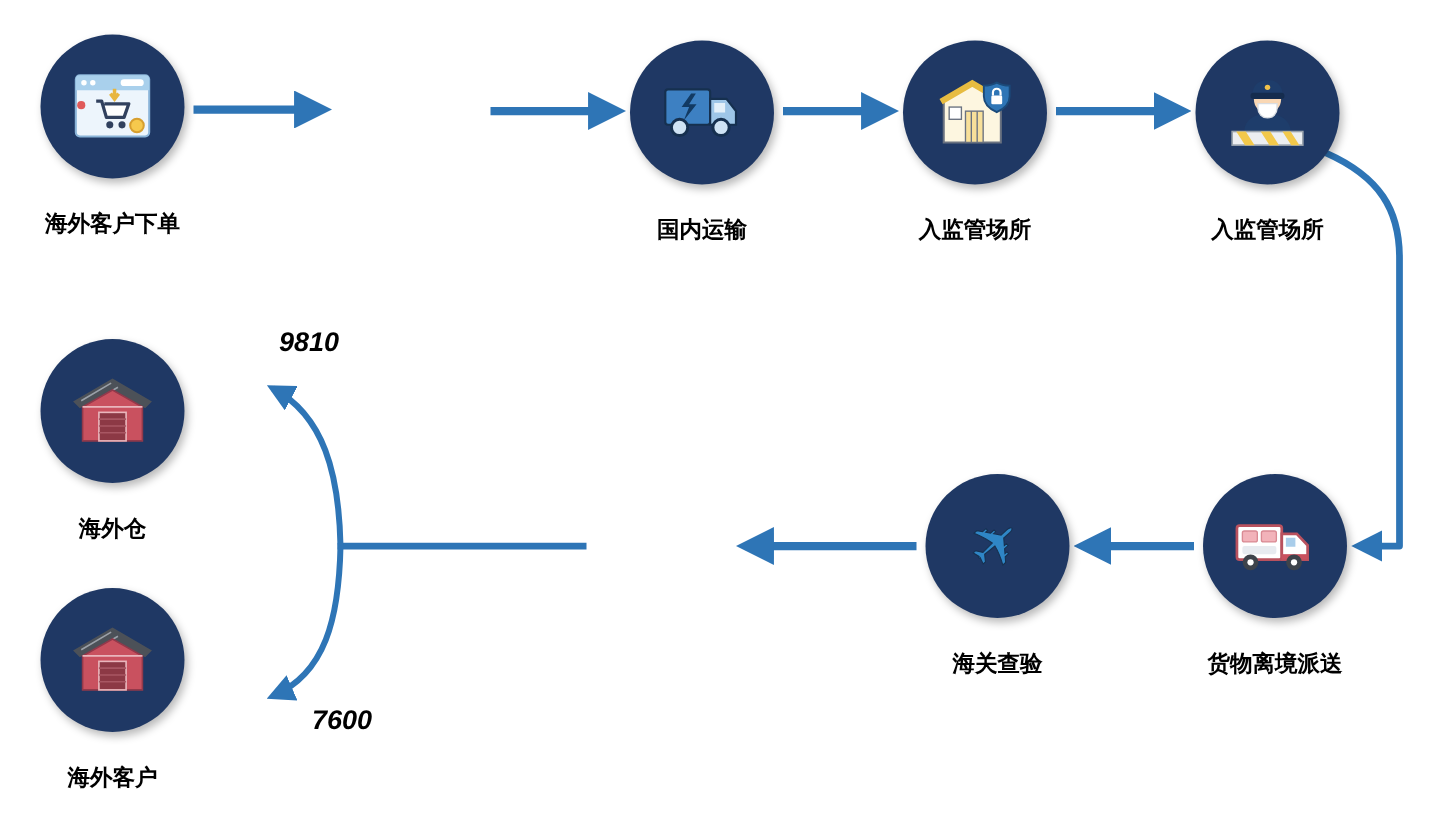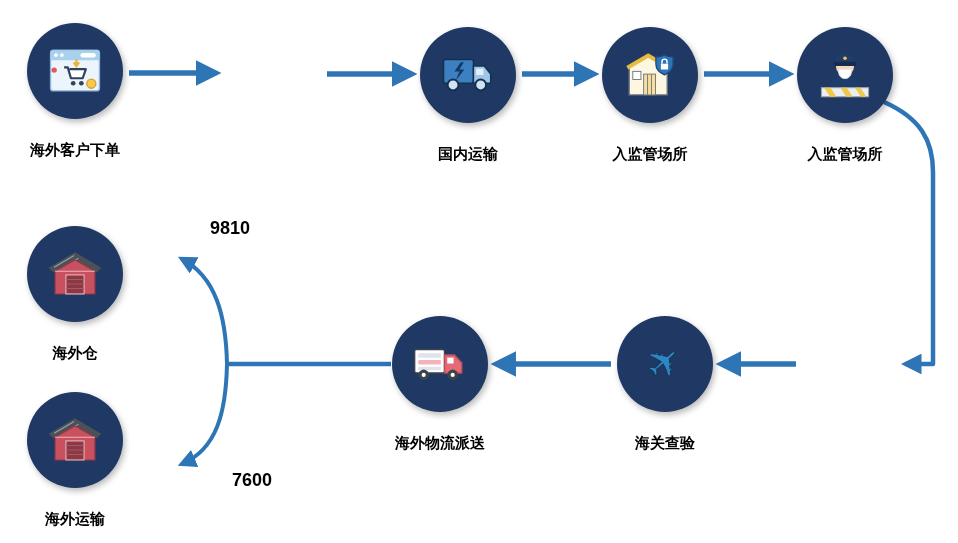--- a/index.html
+++ b/index.html
@@ -15,22 +15,22 @@
   .connector{stroke:var(--arrow-color);fill:none;stroke-width:4.5;stroke-linejoin:round;}
   .connector.thick{stroke-width:5.5;}
   .connector.thin{stroke-width:4;}
   #ah path{fill:var(--arrow-color);}
   .node{position:absolute;width:160px;display:flex;flex-direction:column;align-items:center;z-index:2;}
   .circle{width:96px;height:96px;border-radius:50%;background:var(--circle-color);
           display:flex;align-items:center;justify-content:center;
           box-shadow:2px 3px 6px rgba(0,0,0,.28);}
   .node-label{margin-top:20px;font-weight:bold;font-size:15px;color:var(--text-color);
               text-align:center;white-space:pre-line;line-height:1.5;}
-  .code-label{position:absolute;width:64px;text-align:right;font-weight:bold;font-size:18px;
-              color:var(--text-color);z-index:2;}
+  .code-label{position:absolute;width:64px;text-align:left;font-weight:bold;font-size:18px;
+              color:var(--text-color);z-index:2;font-style:italic;}
 </style>
 </head>
 <body>
 
 <div class="stage">
 
   <svg class="connector-layer" width="958" height="543" viewBox="0 0 958 543">
     <defs>
       <marker id="ah" viewBox="0 0 10 10" refX="7.5" refY="5" markerWidth="4.6" markerHeight="4.6" orient="auto">
         <path d="M0 0 L10 5 L0 10 Z"></path>
@@ -107,47 +107,48 @@
         <path d="M21 18.5 c0 -6.5 4.8 -10.5 11 -10.5 s11 4 11 10.5 z" fill="#1e3d6b"></path>
         <rect x="19.5" y="17.5" width="25" height="4.5" rx="2.2" fill="#152c4e"></rect>
         <circle cx="32" cy="13.5" r="2" fill="#f0c24b"></circle>
         <rect x="6" y="46" width="52" height="10" fill="#eceef1" stroke="#9aa3ad" stroke-width="1.2"></rect>
         <path d="M9 46 l6.5 10 h7 L16 46 z M27 46 l6.5 10 h7 L34 46 z M43 46 l6.5 10 h6 L49 46 z" fill="#f2c84b"></path>
       </svg>
     </div>
     <div class="node-label">入监管场所</div>
   </div>
 
+  <div class="node" style="left:770px;top:316px">
+    <div class="circle">
+      <svg width="58" height="58" viewBox="0 0 64 64">
+        <rect x="4" y="17" width="33" height="25" rx="2" fill="#ffffff" stroke="#b9515e" stroke-width="2"></rect>
+        <rect x="8" y="21" width="11" height="8" rx="1.5" fill="#f2b3ba" stroke="#d98b94" stroke-width="1"></rect>
+        <rect x="22" y="21" width="11" height="8" rx="1.5" fill="#f2b3ba" stroke="#d98b94" stroke-width="1"></rect>
+        <rect x="8" y="32" width="25" height="6" rx="1.5" fill="#e7ebf0"></rect>
+        <path d="M37 23 h11 l8 8.5 V42 H37 z" fill="#ffffff" stroke="#b9515e" stroke-width="2"></path>
+        <path d="M40 26 h7 v6.5 h-7 z" fill="#a9cdea"></path>
+        <rect x="37" y="38" width="19" height="4" fill="#c9515f"></rect>
+        <circle cx="14" cy="44" r="5.8" fill="#3d434b"></circle>
+          <circle cx="14" cy="44" r="2.3" fill="#ffffff"></circle>
+        <circle cx="46" cy="44" r="5.8" fill="#3d434b"></circle>
+          <circle cx="46" cy="44" r="2.3" fill="#ffffff"></circle>
+      </svg>
+    </div>
+    <div class="node-label">货物离境派送</div>
+  </div>
 
   <div class="node" style="left:585px;top:316px">
     <div class="circle">
       <svg width="58" height="58" viewBox="0 0 64 64">
         <text x="32" y="46" font-size="46" text-anchor="middle" font-family="'DejaVu Sans', sans-serif" fill="#2f86c6" stroke="#16304f" stroke-width="0.8" transform="rotate(-42 32 32)">✈</text>
       </svg>
     </div>
     <div class="node-label">海关查验</div>
   </div>
 
-  <div class="node" style="left:360px;top:316px">
-    <div class="circle">
-      <svg width="58" height="58" viewBox="0 0 64 64">
-        <rect x="4" y="16" width="33" height="26" rx="2" fill="#ffffff" stroke="#3d434b" stroke-width="1.6"></rect>
-        <rect x="8" y="20" width="25" height="5" rx="1" fill="#dfe4ea"></rect>
-        <rect x="8" y="27.5" width="25" height="5" rx="1" fill="#f2b3ba"></rect>
-        <rect x="8" y="35" width="25" height="4" rx="1" fill="#dfe4ea"></rect>
-        <path d="M37 22 h11 l8 9 V42 H37 z" fill="#e56a75" stroke="#b9515e" stroke-width="1.6"></path>
-        <path d="M40 25 h7 v6.5 h-7 z" fill="#ffffff"></path>
-        <circle cx="14" cy="44" r="5.8" fill="#3d434b"></circle>
-          <circle cx="14" cy="44" r="2.3" fill="#ffffff"></circle>
-        <circle cx="46" cy="44" r="5.8" fill="#3d434b"></circle>
-          <circle cx="46" cy="44" r="2.3" fill="#ffffff"></circle>
-      </svg>
-    </div>
-    <div class="node-label">海外物流派送</div>
-  </div>
 
   <div class="node" style="left:-5px;top:226px">
     <div class="circle">
       <svg width="58" height="58" viewBox="0 0 64 64">
         <path d="M3 25 L32 8 L61 25 L56 30 L32 16 L8 30 z" fill="#4c5158"></path>
         <path d="M9 24.5 L31 11.5 M14 27.5 L36 14.5" stroke="#9aa0a8" stroke-width="1.2"></path>
         <path d="M10 29 L32 16.5 L54 29 V54 H10 z" fill="#c9515f" stroke="#93394a" stroke-width="1.2"></path>
         <path d="M10 29 H54" stroke="#e9b6bc" stroke-width="1.2"></path>
         <rect x="22" y="33" width="20" height="21" fill="#8c3945" stroke="#e9b6bc" stroke-width="1.2"></rect>
         <path d="M22 38 h20 M22 43 h20 M22 48 h20" stroke="#a85763" stroke-width="1.2"></path>
@@ -160,19 +161,19 @@
     <div class="circle">
       <svg width="58" height="58" viewBox="0 0 64 64">
         <path d="M3 25 L32 8 L61 25 L56 30 L32 16 L8 30 z" fill="#4c5158"></path>
         <path d="M9 24.5 L31 11.5 M14 27.5 L36 14.5" stroke="#9aa0a8" stroke-width="1.2"></path>
         <path d="M10 29 L32 16.5 L54 29 V54 H10 z" fill="#c9515f" stroke="#93394a" stroke-width="1.2"></path>
         <path d="M10 29 H54" stroke="#e9b6bc" stroke-width="1.2"></path>
         <rect x="22" y="33" width="20" height="21" fill="#8c3945" stroke="#e9b6bc" stroke-width="1.2"></rect>
         <path d="M22 38 h20 M22 43 h20 M22 48 h20" stroke="#a85763" stroke-width="1.2"></path>
       </svg>
     </div>
-    <div class="node-label">海外运输</div>
+    <div class="node-label">海外客户</div>
   </div>
 
   <div class="code-label" style="left:186px;top:218px">9810</div>
   <div class="code-label" style="left:208px;top:470px">7600</div>
 
 </div>
 
 </body></html>

